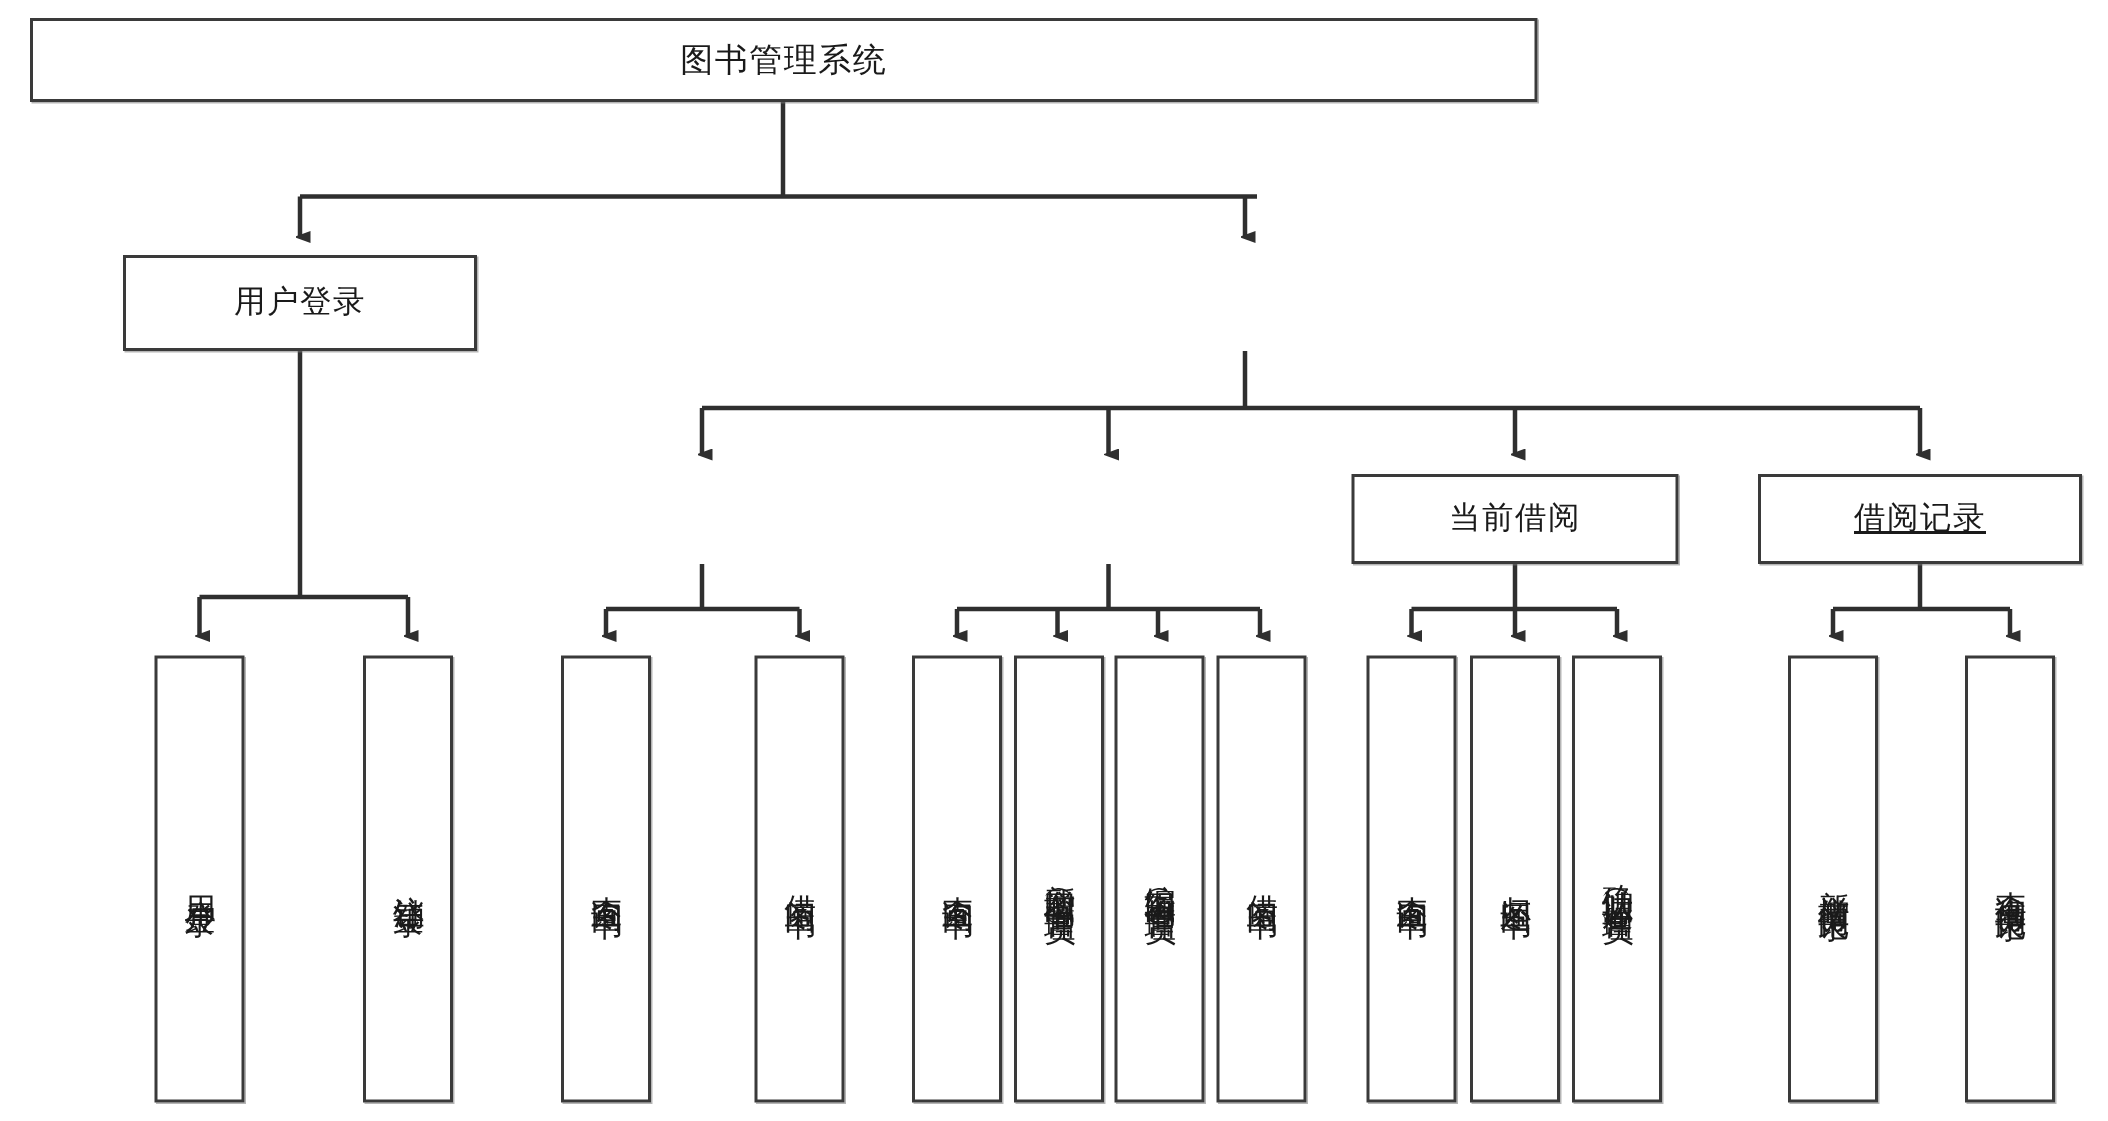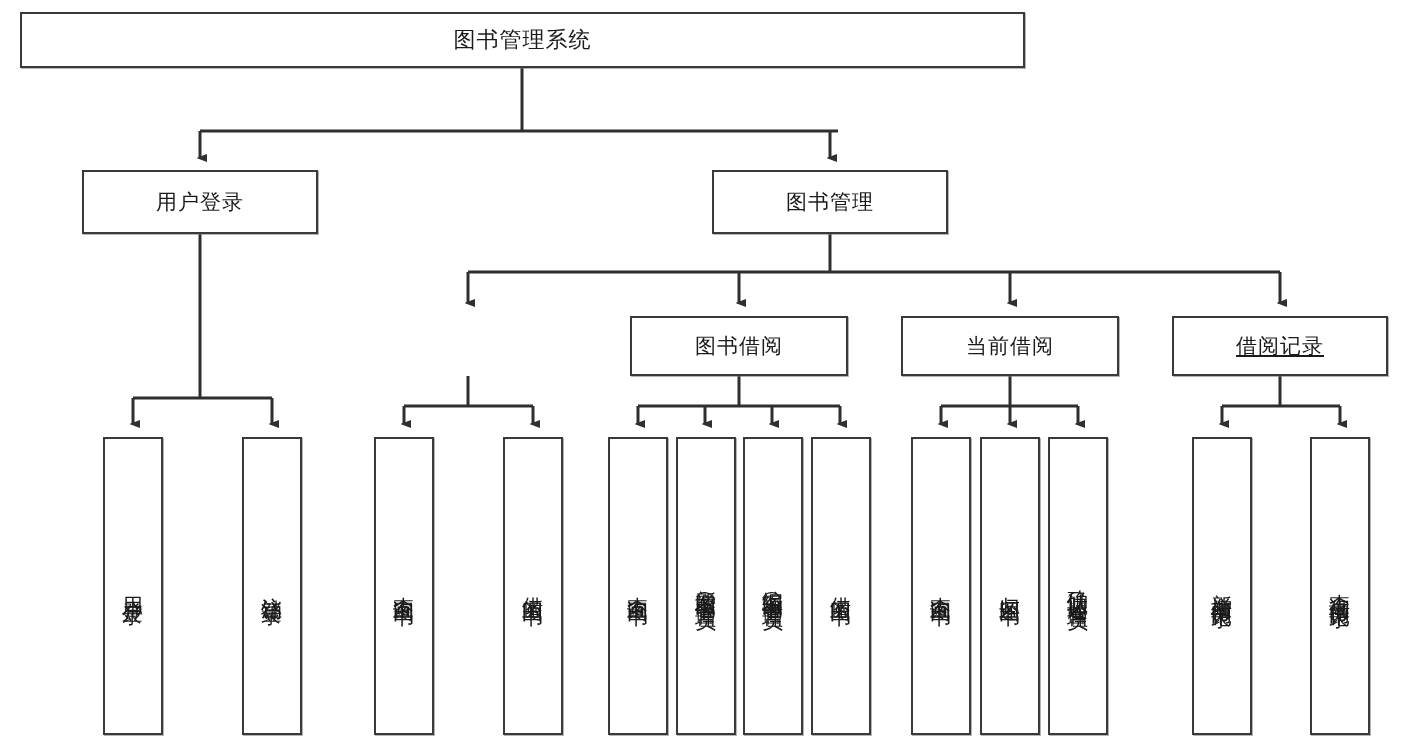--- a/index.html
+++ b/index.html
@@ -125,27 +125,21 @@
     </g>
   </svg>
 
   <div class="node h root" style="left:20px; top:12px; width:1005px; height:56px;">
     <span>图书管理系统</span>
   </div>
 
   <div class="node h" style="left:82px; top:170px; width:236px; height:64px;">
     <span>用户登录</span>
   </div>
-  <div class="node h" style="left:712px; top:170px; width:236px; height:64px;">
-    <span>图书管理</span>
-  </div>
 
-  <div class="node h" style="left:630px; top:316px; width:218px; height:60px;">
-    <span>图书借阅</span>
-  </div>
   <div class="node h" style="left:901px; top:316px; width:218px; height:60px;">
     <span>当前借阅</span>
   </div>
   <div class="node h" style="left:1172px; top:316px; width:216px; height:60px;text-decoration:underline;">
     <span>借阅记录</span>
   </div>
 
   <div class="node v" style="left:103px; top:437px; width:60px; height:298px;">
     <span class="vtext">用户登录</span>
   </div>

